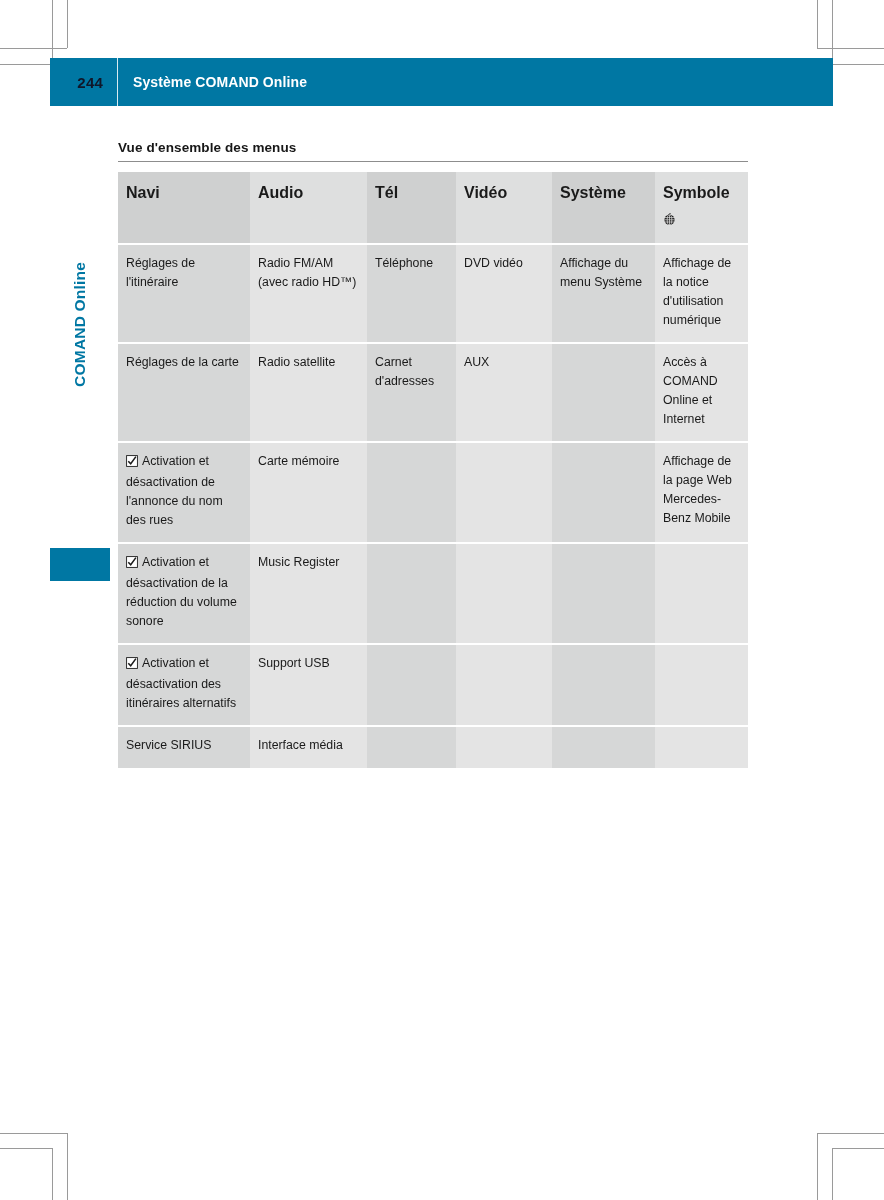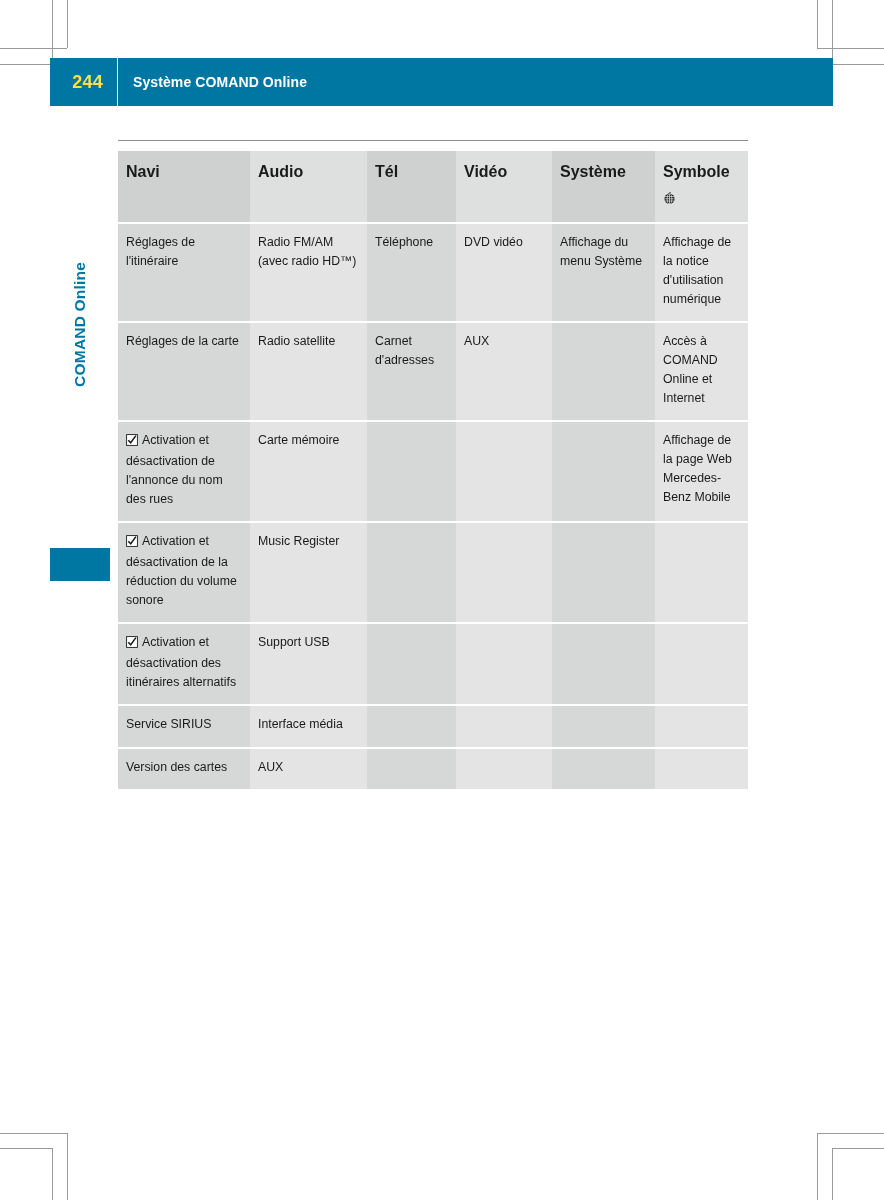--- a/index.html
+++ b/index.html
@@ -33,22 +33,22 @@
     height: 48px;
     background: #0077a3;
     display: flex;
     align-items: center;
   }
   #page-number {
     width: 67px;
     text-align: right;
     padding-right: 14px;
     box-sizing: border-box;
-    color: #fde047;
-    font-size: 18px;
+    color: #0f172a;
+    font-size: 15px;
     font-weight: bold;
     letter-spacing: 0.2px;
   }
   #header-divider {
     width: 1px;
     align-self: stretch;
     background: #ffffff;
     opacity: 0.85;
   }
   #header-title {
@@ -206,20 +206,21 @@
   <div id="header-divider"></div>
   <div id="header-title">Système COMAND Online</div>
 </div>
 
 <div id="chapter-tab">
   <div id="chapter-label">COMAND Online</div>
   <div id="chapter-marker"></div>
 </div>
 
 <div id="content">
+  <div id="section-heading">Vue d'ensemble des menus</div>
   <div id="heading-rule"></div>
 
   <table id="menu-table">
     <colgroup>
       <col class="c0">
         <col class="c1">
         <col class="c2">
         <col class="c3">
         <col class="c4">
         <col class="c5">
@@ -300,23 +301,15 @@
           <td></td>
         </tr>
         <tr>
           <td>Service SIRIUS</td>
           <td>Interface média</td>
           <td></td>
           <td></td>
           <td></td>
           <td></td>
         </tr>
-        <tr>
-          <td>Version des cartes</td>
-          <td>AUX</td>
-          <td></td>
-          <td></td>
-          <td></td>
-          <td></td>
-        </tr>
       </tbody>
   </table>
 </div>
 
 </body></html>

